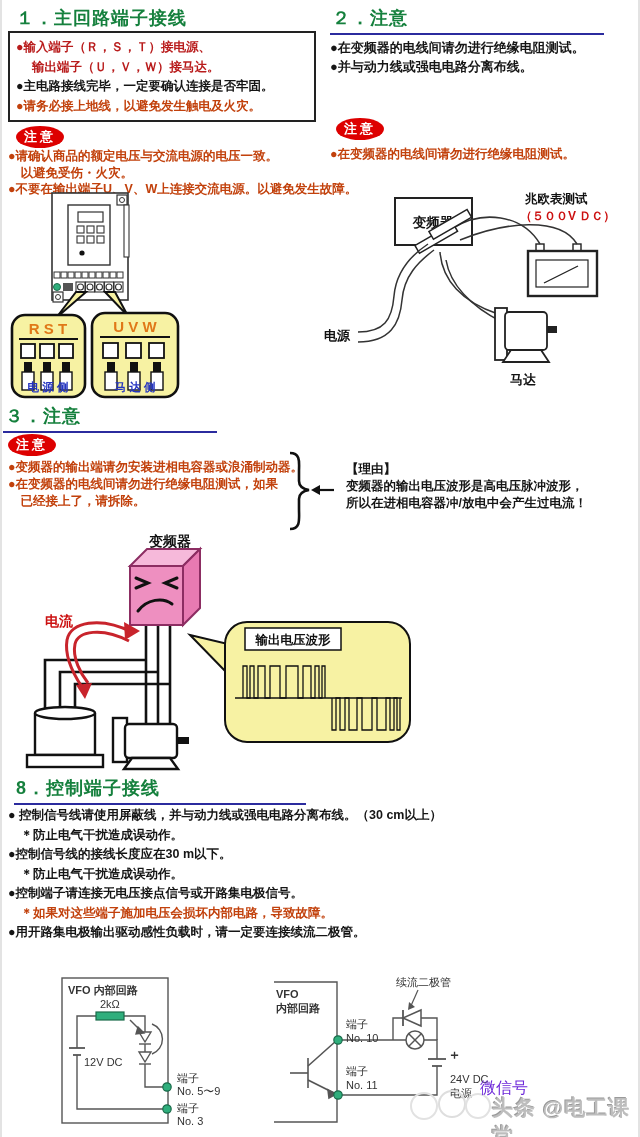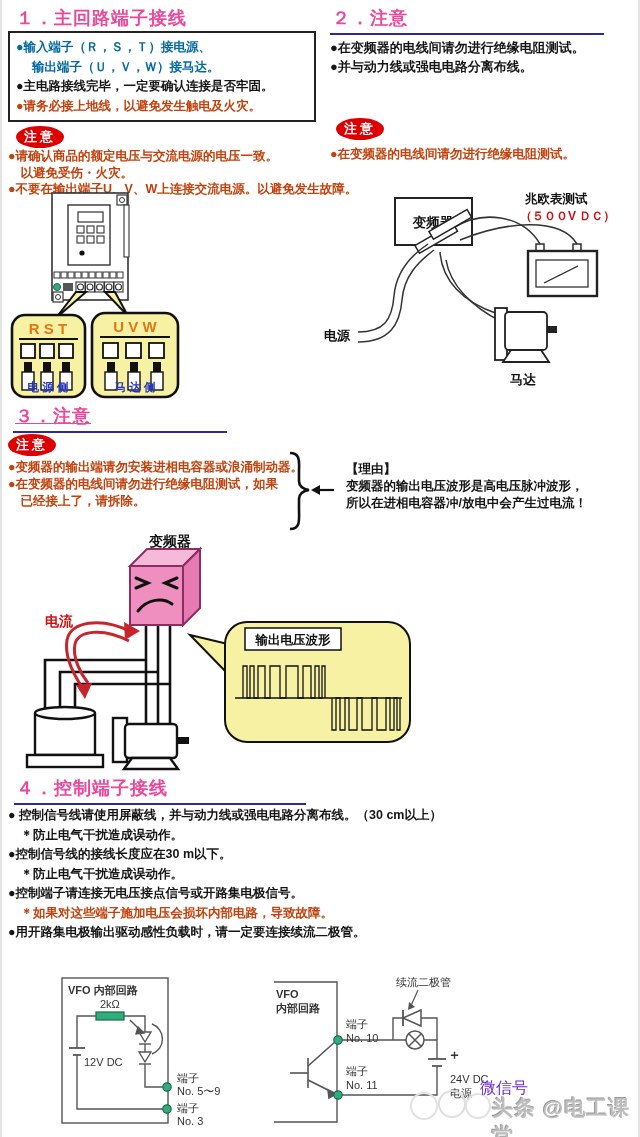--- a/index.html
+++ b/index.html
@@ -1,22 +1,22 @@
 <!DOCTYPE html>
 <html><head>
 <meta charset="utf-8">
 <style>
   html,body{margin:0;padding:0;background:#fff;}
   .page{position:relative;width:640px;height:1137px;background:#ffffff;overflow:hidden;
         font-family:"Liberation Sans","DejaVu Sans",sans-serif;}
   .edge{position:absolute;top:0;bottom:0;width:2px;background:#e3e3e3;}
   .sec-title{position:absolute;font-weight:bold;font-size:18px;letter-spacing:1px;
-             color:#ec4899;border-bottom:2px solid #2b2b9e;padding:0 4px 3px 2px;white-space:nowrap;}
+             color:#15803d;border-bottom:2px solid #2b2b9e;padding:0 4px 3px 2px;white-space:nowrap;}
   .txt{font-weight:bold;font-size:12.5px;line-height:16.5px;color:#151515;white-space:pre;}
-  .blue{color:#0369a1;} .red{color:#c2410c;} .blk{color:#151515;}
+  .blue{color:#b91c1c;} .red{color:#c2410c;} .blk{color:#151515;}
   .nbox{position:absolute;border:2px solid #222;padding:5px 6px 4px 6px;background:#fff;}
   .nbox .txt{line-height:19.5px;}
   .badge{position:absolute;background:#dd0000;color:#ffffff;font-weight:bold;font-size:13px;
          width:48px;height:22px;border-radius:50%;display:flex;align-items:center;
          justify-content:center;letter-spacing:3px;}
   .group{position:absolute;}
   .s2b .txt{font-size:13px;line-height:19px;}
   .s4 .txt{font-size:12.5px;line-height:19.5px;}
   .reason .txt{line-height:17px;}
   .nowrap{white-space:nowrap;}
@@ -183,21 +183,21 @@
     <g>
       <rect x="173" y="124" width="12" height="52" fill="#fff" stroke="#222" stroke-width="1.8"></rect>
       <rect x="183" y="128" width="42" height="38" rx="4" fill="#fff" stroke="#222" stroke-width="1.8"></rect>
       <rect x="225" y="142" width="10" height="7" fill="#222"></rect>
       <polygon points="189,166 219,166 227,178 181,178" fill="#fff" stroke="#222" stroke-width="1.8"></polygon>
     </g>
     <text x="2" y="156" font-size="13" font-weight="bold" fill="#111">电源</text>
     <text x="188" y="200" font-size="13" font-weight="bold" fill="#111">马达</text>
   </svg>
 
-  <div class="sec-title" style="left:13px;top:404px;width:208px;text-decoration:underline;">３．注意</div>
+  <div class="sec-title" style="left:3px;top:404px;width:208px;">３．注意</div>
   <div class="badge" style="left:8px;top:434px;">注意</div>
 
   <div class="group" style="left:8px;top:459px;width:290px;">
     <div class="txt red nowrap" style="line-height:17px;">●变频器的输出端请勿安装进相电容器或浪涌制动器。</div>
     <div class="txt red nowrap" style="line-height:17px;">●在变频器的电线间请勿进行绝缘电阻测试，如果</div>
     <div class="txt red nowrap" style="line-height:17px;">　已经接上了，请拆除。</div>
   </div>
 
   <svg class="group" style="left:286px;top:450px;" width="52" height="82" viewBox="0 0 52 82">
     <path d="M4,3 C15,3 13,13 13,21 L13,31 C13,37 17,39 23,40 C17,41 13,43 13,49 L13,59 C13,69 15,79 4,79" fill="none" stroke="#111" stroke-width="2.6"></path>
@@ -259,21 +259,21 @@
     <rect x="205" y="94" width="185" height="120" rx="22" fill="#f7f2a3" stroke="#111" stroke-width="2"></rect>
     <rect x="225" y="100" width="96" height="22" fill="#ffffff" stroke="#111" stroke-width="1.5"></rect>
     <text x="273" y="115.5" text-anchor="middle" font-size="12.5" font-weight="bold" fill="#111">输出电压波形</text>
     <g fill="none" stroke="#111" stroke-width="1.3">
       <line x1="215" y1="170" x2="382" y2="170"></line>
       <path d="M223,170 V138 h4 V170 h3 V138 h4 V170 h4 V138 h7 V170 h5 V138 h10 V170 h6 V138 h12 V170 h5 V138 h8 V170 h4 V138 h4 V170 h3 V138 h3 V170"></path>
       <path d="M312,170 V202 h4 V170 h4 V202 h5 V170 h4 V202 h8 V170 h5 V202 h10 V170 h5 V202 h9 V170 h4 V202 h4 V170 h3 V202 h3 V170"></path>
     </g>
   </svg>
 
-  <div class="sec-title" style="left:14px;top:776px;width:286px;">４．控制端子接线</div>
+  <div class="sec-title" style="left:14px;top:776px;width:286px;">8．控制端子接线</div>
 
   <div class="group s4" style="left:8px;top:806px;width:620px;">
     <div class="txt blk">● 控制信号线请使用屏蔽线，并与动力线或强电电路分离布线。（30 cm以上）</div>
     <div class="txt blk">　＊防止电气干扰造成误动作。</div>
     <div class="txt blk">●控制信号线的接线长度应在30 m以下。</div>
     <div class="txt blk">　＊防止电气干扰造成误动作。</div>
     <div class="txt blk">●控制端子请连接无电压接点信号或开路集电极信号。</div>
     <div class="txt red">　＊如果对这些端子施加电压会损坏内部电路，导致故障。</div>
     <div class="txt blk">●用开路集电极输出驱动感性负载时，请一定要连接续流二极管。</div>
   </div>

